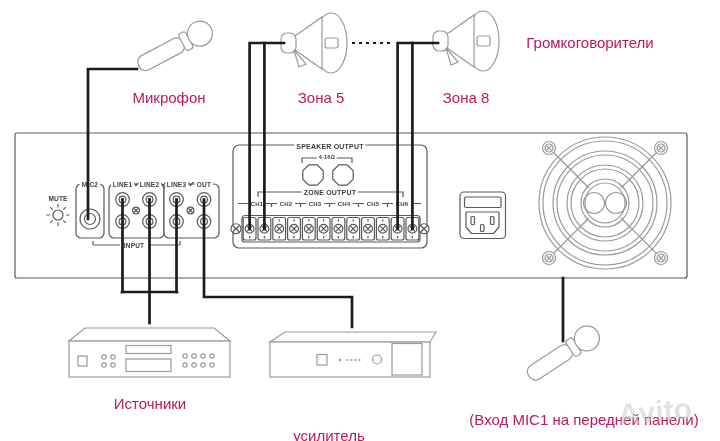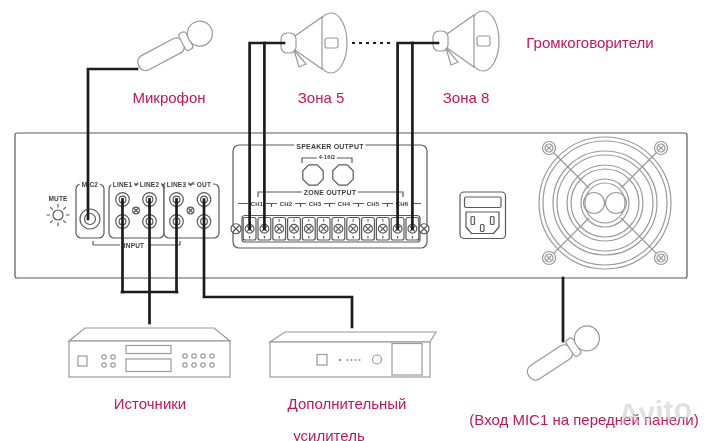--- a/index.html
+++ b/index.html
@@ -238,21 +238,20 @@
   <div class="plbl big" style="left:330px;top:192px;">ZONE OUTPUT</div>
 
   <div class="plbl nobg" style="left:257px;top:203.5px;">CH1</div>
   <div class="plbl nobg" style="left:286px;top:203.5px;">CH2</div>
   <div class="plbl nobg" style="left:315px;top:203.5px;">CH3</div>
   <div class="plbl nobg" style="left:344px;top:203.5px;">CH4</div>
   <div class="plbl nobg" style="left:373px;top:203.5px;">CH5</div>
   <div class="plbl nobg" style="left:402px;top:203.5px;">CH6</div>
 
   <div class="lbl" style="left:150px;top:403px;text-align:right;">Источники</div>
-  <div class="lbl" style="left:347px;top:403px;">Дополнительный</div>
   <div class="lbl" style="left:329px;top:418.5px;margin-top:16px;">усилитель</div>
   <div class="lbl" style="left:584px;top:419px;">(Вход MIC1 на передней панели)</div>
 
   <div class="wm" style="left:655px;top:412px;">Avito</div>
 
   <svg class="wires-layer" width="720" height="441" viewBox="0 0 720 441">
     <path class="wire" d="M137,69 H88 V219"></path>
     <path class="wire" d="M249.6,229 V43 H284"></path>
     <path class="wire" d="M264.4,229 V43"></path>
     <path class="wire" d="M397.6,229 V43 H438"></path>

